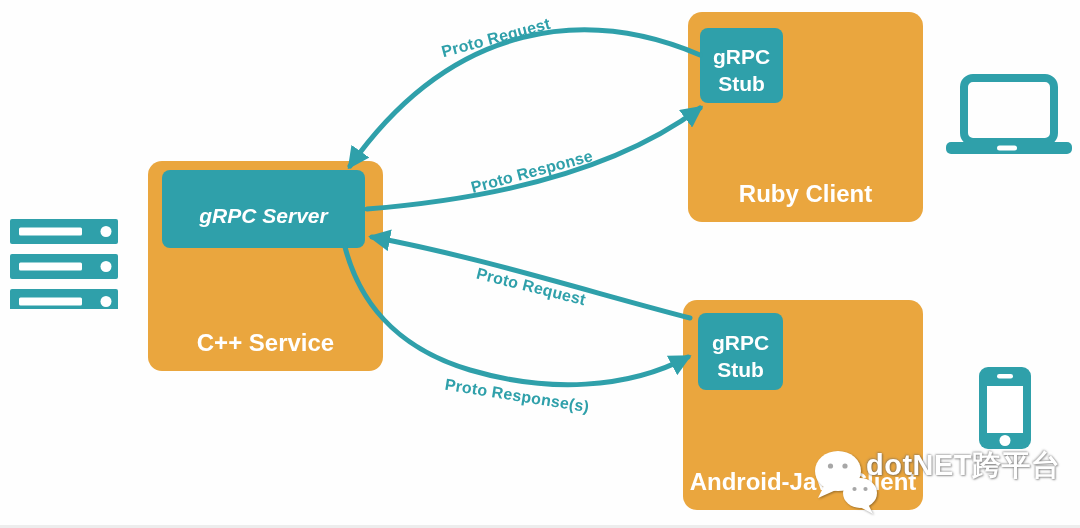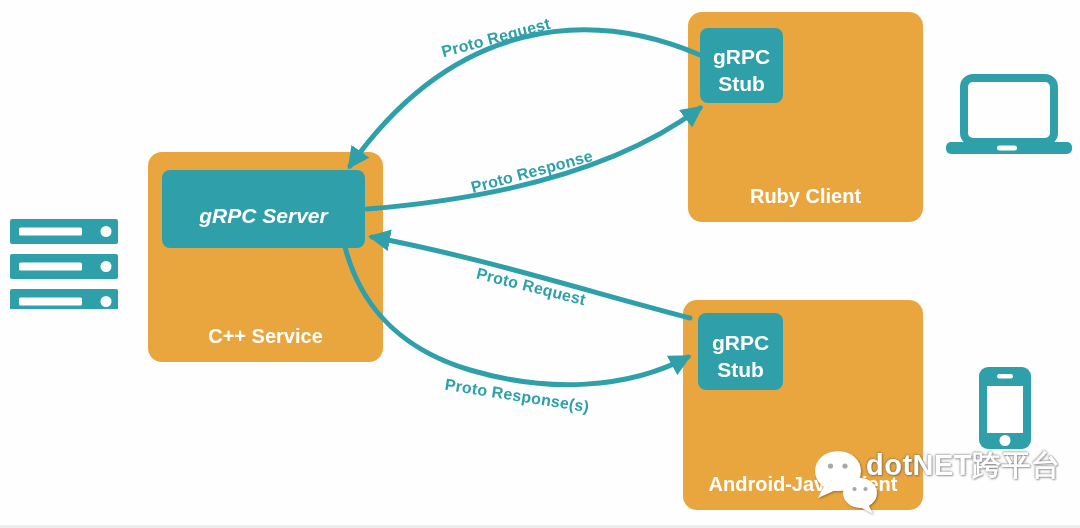--- a/index.html
+++ b/index.html
@@ -8,23 +8,23 @@
     background:#fefefe;
     font-family:"Liberation Sans","DejaVu Sans",sans-serif;
   }
   .stage *{box-sizing:border-box;}
   .node{position:absolute;display:flex;justify-content:center;}
   .outer{background:var(--orange);border-radius:14px;align-items:flex-end;}
   .inner{background:var(--teal);border-radius:8px;align-items:center;z-index:2;}
   .node-label{
     color:#fff;font-weight:700;text-align:center;line-height:1.25;
   }
-  .outer .node-label{font-size:20px;padding-bottom:13px;}
+  .outer .node-label{font-size:24px;padding-bottom:13px;}
   .inner .node-label{font-size:21px;}
-  #cpp-service{left:148px;top:152px;width:235px;height:210px;}
+  #cpp-service{left:148px;top:161px;width:235px;height:210px;}
   #grpc-server{left:162px;top:170px;width:203px;height:78px;}
   #grpc-server .node-label{padding-top:15px;font-style:italic;}
   #ruby-client{left:688px;top:12px;width:235px;height:210px;}
   #ruby-stub{left:700px;top:28px;width:83px;height:75px;}
   #android-client{left:683px;top:300px;width:240px;height:210px;}
   #android-stub{left:698px;top:313px;width:85px;height:77px;}
   .stub-label{font-size:20px;padding-top:10px;width:62px;}
   #arrow-layer{position:absolute;left:0;top:0;z-index:3;color:var(--teal);}
   #arrow-layer path.flow{fill:none;stroke:currentColor;stroke-width:5;stroke-linecap:round;}
   .arrow-label{

